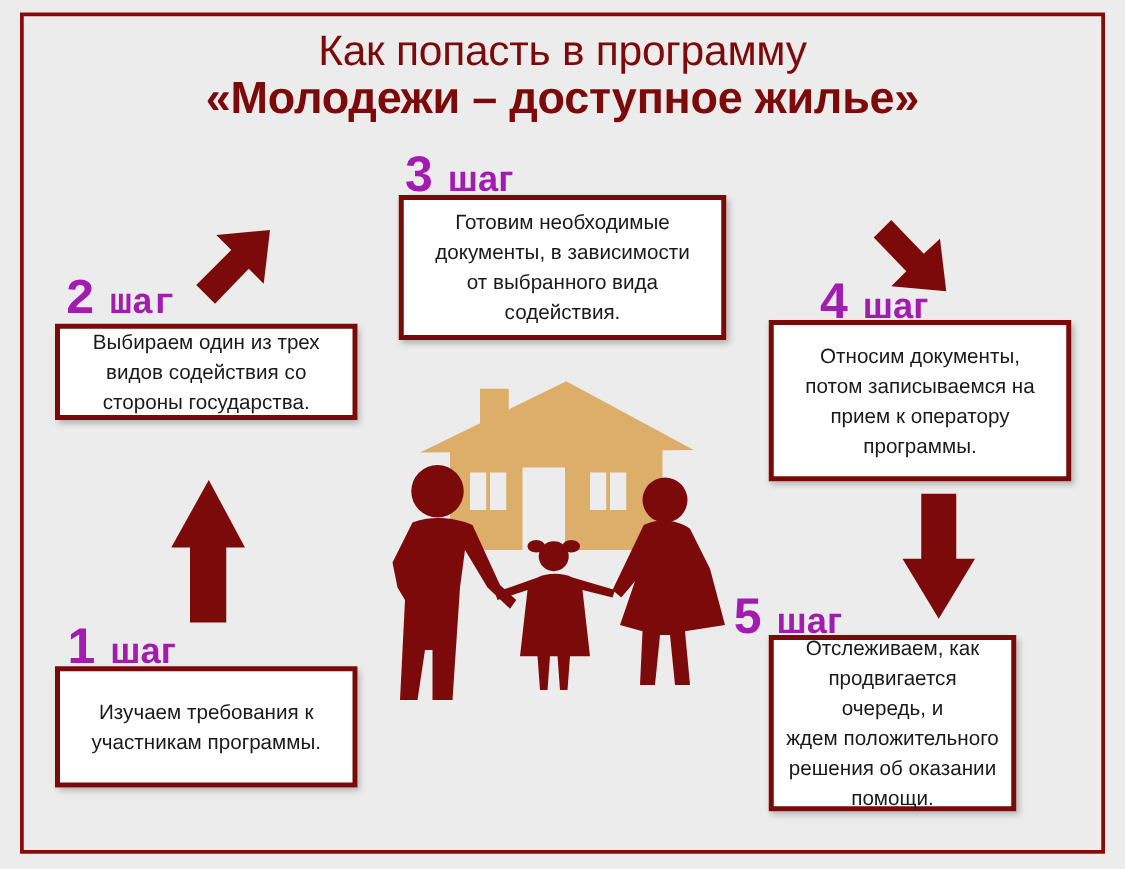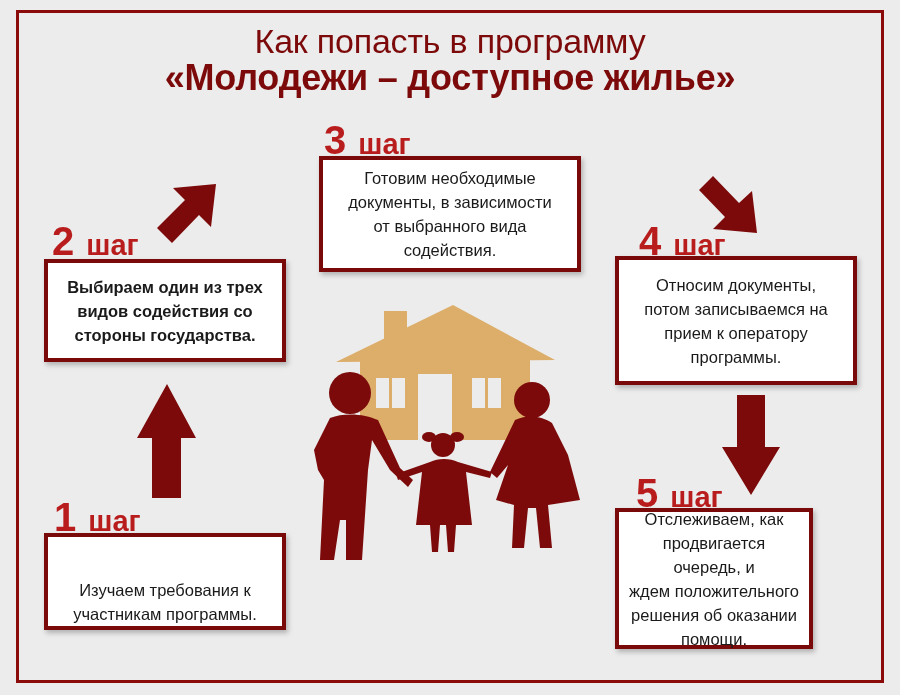--- a/index.html
+++ b/index.html
@@ -14,21 +14,21 @@
     }
     .title-1 {
       position: absolute; left: 0; width: 900px; top: 22px; text-align: center;
       color: #7d0a0a; font-size: 34px; font-weight: normal; letter-spacing: -0.2px;
     }
     .title-2 {
       position: absolute; left: 0; width: 900px; top: 57px; text-align: center;
       color: #7d0a0a; font-size: 36px; font-weight: bold; letter-spacing: -0.2px;
     }
     .step-label {
-      position: absolute; color: #b91c1c; font-weight: bold; white-space: nowrap;
+      position: absolute; color: #a21caf; font-weight: bold; white-space: nowrap;
       line-height: 1;
     }
     .step-label .num { font-size: 40px; }
     .step-label .word { font-size: 29px; margin-left: 12px; }
     .box {
       position: absolute; box-sizing: border-box; background: #ffffff;
       border: 4px solid #7a0a0a;
       box-shadow: 2px 3px 5px rgba(0,0,0,0.25);
       display: flex; align-items: center; justify-content: center;
       text-align: center; color: #1a1a1a; font-size: 16.5px; line-height: 24px;
@@ -41,55 +41,55 @@
 <body>
 
 <div class="frame"></div>
 
 <div class="title-1">Как попасть в программу</div>
 <div class="title-2">«Молодежи – доступное жилье»</div>
 
 <div class="step-label" style="left:54px; top:497px;text-align:center;">
   <span class="num">1</span><span class="word">шаг</span>
 </div>
-<div class="box" style="left:44px; top:533px; width:242px; height:97px;align-items:flex-end;">
+<div class="box" style="left:44px; top:533px; width:242px; height:97px;">
   <span>Изучаем требования к
 участникам программы.</span>
 </div>
 
-<div class="step-label" style="left:52px; top:221px;">
+<div class="step-label" style="left:52px; top:221px;font-family:Liberation Mono, monospace;">
   <span class="num">2</span><span class="word">шаг</span>
 </div>
-<div class="box" style="left:44px; top:259px; width:242px; height:103px;font-weight:bold;">
+<div class="box" style="left:44px; top:259px; width:242px; height:77px;">
   <span>Выбираем один из трех
 видов содействия со
 стороны государства.</span>
 </div>
 
 <div class="step-label" style="left:324px; top:120px;">
   <span class="num">3</span><span class="word">шаг</span>
 </div>
 <div class="box" style="left:319px; top:156px; width:262px; height:116px;">
   <span>Готовим необходимые
 документы, в зависимости
 от выбранного вида
 содействия.</span>
 </div>
 
-<div class="step-label" style="left:639px; top:221px;">
+<div class="step-label" style="left:656px; top:221px;">
   <span class="num">4</span><span class="word">шаг</span>
 </div>
 <div class="box" style="left:615px; top:256px; width:242px; height:129px;justify-content:center;">
   <span>Относим документы,
 потом записываемся на
 прием к оператору
 программы.</span>
 </div>
 
-<div class="step-label" style="left:636px; top:473px;">
+<div class="step-label" style="left:587px; top:473px;">
   <span class="num">5</span><span class="word">шаг</span>
 </div>
 <div class="box" style="left:615px; top:508px; width:198px; height:141px;">
   <span>Отслеживаем, как
 продвигается очередь, и
 ждем положительного
 решения  об оказании
 помощи.</span>
 </div>
 

